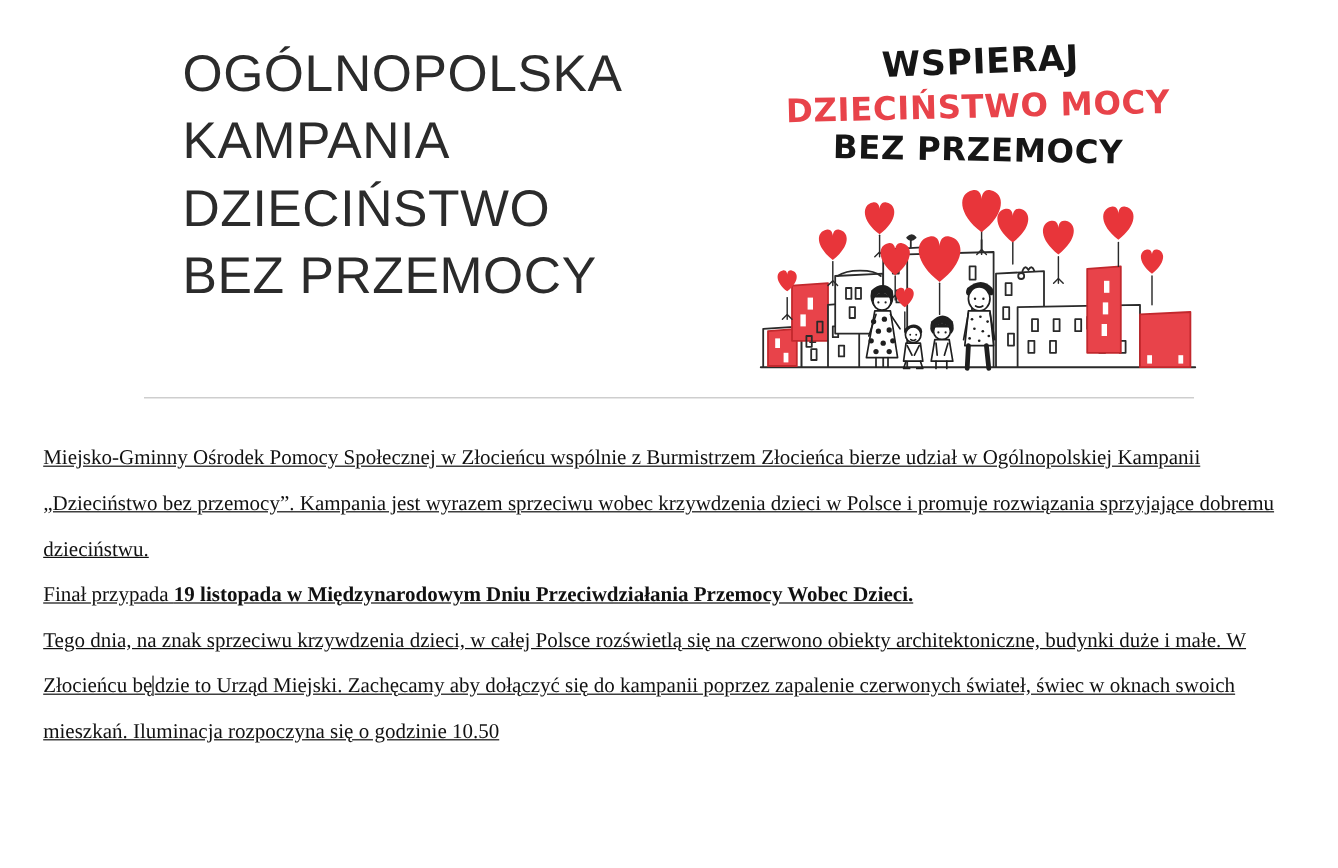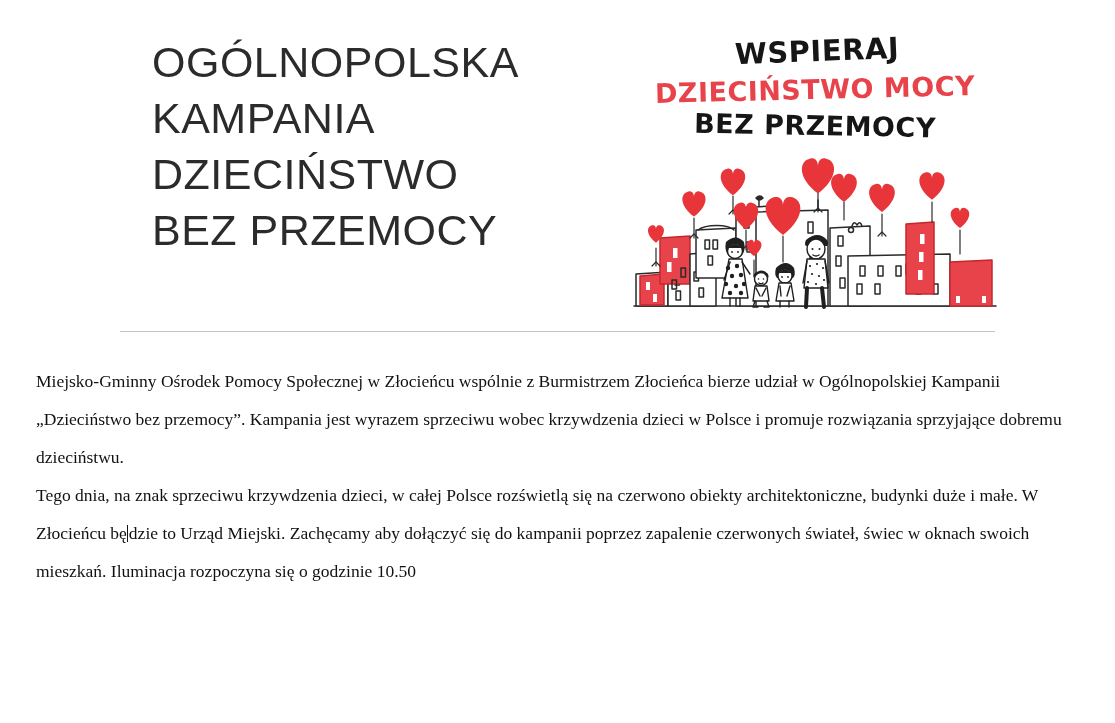--- a/index.html
+++ b/index.html
@@ -107,20 +107,21 @@
     left: 36px;
     top: 362px;
     width: 1040px;
     font-size: 17.5px;
     line-height: 38px;
     color: #111111;
     text-align: left;
   }
   #article p {
     margin: 0;
+    text-decoration: underline;
   }
   #para-intro { margin-bottom: 30px; }
   #para-final { margin-bottom: 32px; }
   .bold-run { font-weight: bold; }
   .caret {
     display: inline-block;
     width: 1px;
     height: 17px;
     background: #111111;
     vertical-align: -3px;
@@ -329,18 +330,21 @@
     </div>
   </div>
 </div>
 
 <div id="divider"></div>
 
 <div id="article">
 
   <p id="para-intro">Miejsko-Gminny Ośrodek Pomocy Społecznej w Złocieńcu wspólnie z Burmistrzem Złocieńca bierze udział w Ogólnopolskiej Kampanii „Dzieciństwo bez przemocy”. Kampania jest wyrazem  sprzeciwu wobec krzywdzenia dzieci w Polsce i promuje rozwiązania sprzyjające dobremu dzieciństwu.</p>
 
+  <p id="para-final">
+    <span>Finał przypada </span><span class="bold-run">19 listopada w  Międzynarodowym Dniu Przeciwdziałania Przemocy Wobec Dzieci.</span>
+  </p>
 
   <p id="para-closing">
     <span>Tego dnia, na znak sprzeciwu krzywdzenia dzieci, w całej Polsce rozświetlą się na czerwono  obiekty architektoniczne, budynki duże i małe. W Złocieńcu  bę</span><span class="caret"></span><span>dzie to Urząd Miejski. Zachęcamy aby dołączyć się do kampanii poprzez zapalenie czerwonych świateł, świec w oknach swoich mieszkań. Iluminacja rozpoczyna się o godzinie 10.50</span>
   </p>
 
 </div>
 
 </body></html>

